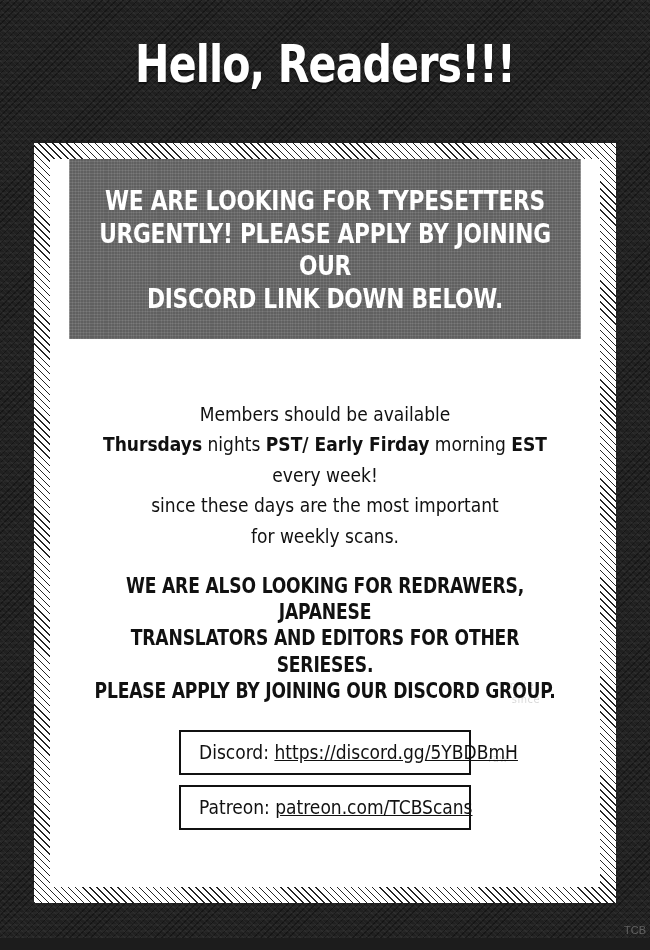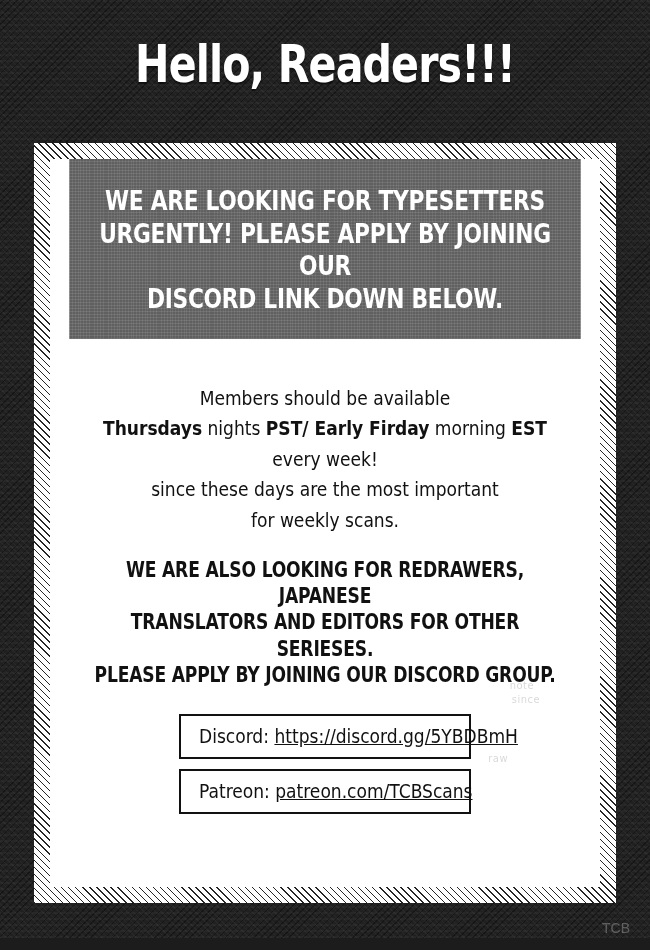--- a/index.html
+++ b/index.html
@@ -81,20 +81,21 @@
     line-height: 1.25;
     letter-spacing: -0.3px;
     transform: scaleX(0.93);
     transform-origin: center top;
   }
 
   .body-area {
     padding: 44px 26px 0 26px;
     text-align: center;
     color: #111111;
+    margin-top: 16px;
   }
 
   .members-block {
     font-family: "DejaVu Sans Condensed", "Liberation Sans Narrow", "Liberation Sans", sans-serif;
     font-size: 20px;
     line-height: 1.52;
     transform: scaleX(0.95);
     transform-origin: center top;
   }
   .members-block .bold {
@@ -148,24 +149,24 @@
     font-size: 11px;
     letter-spacing: 0.5px;
     pointer-events: none;
   }
   .ghost-1 { right: 66px; top: 520px; }
   .ghost-2 { right: 60px; top: 534px; }
   .ghost-3 { right: 92px; top: 593px; }
 
   .corner-mark {
     position: absolute;
-    right: 20px;
+    right: 4px;
     bottom: 2px;
     color: rgba(255,255,255,0.28);
-    font-size: 14px;
+    font-size: 11px;
     font-family: "Liberation Sans", sans-serif;
   }
 </style>
 </head>
 <body>
 
 <div class="page">
 
   <div class="title">Hello, Readers!!!</div>
 

